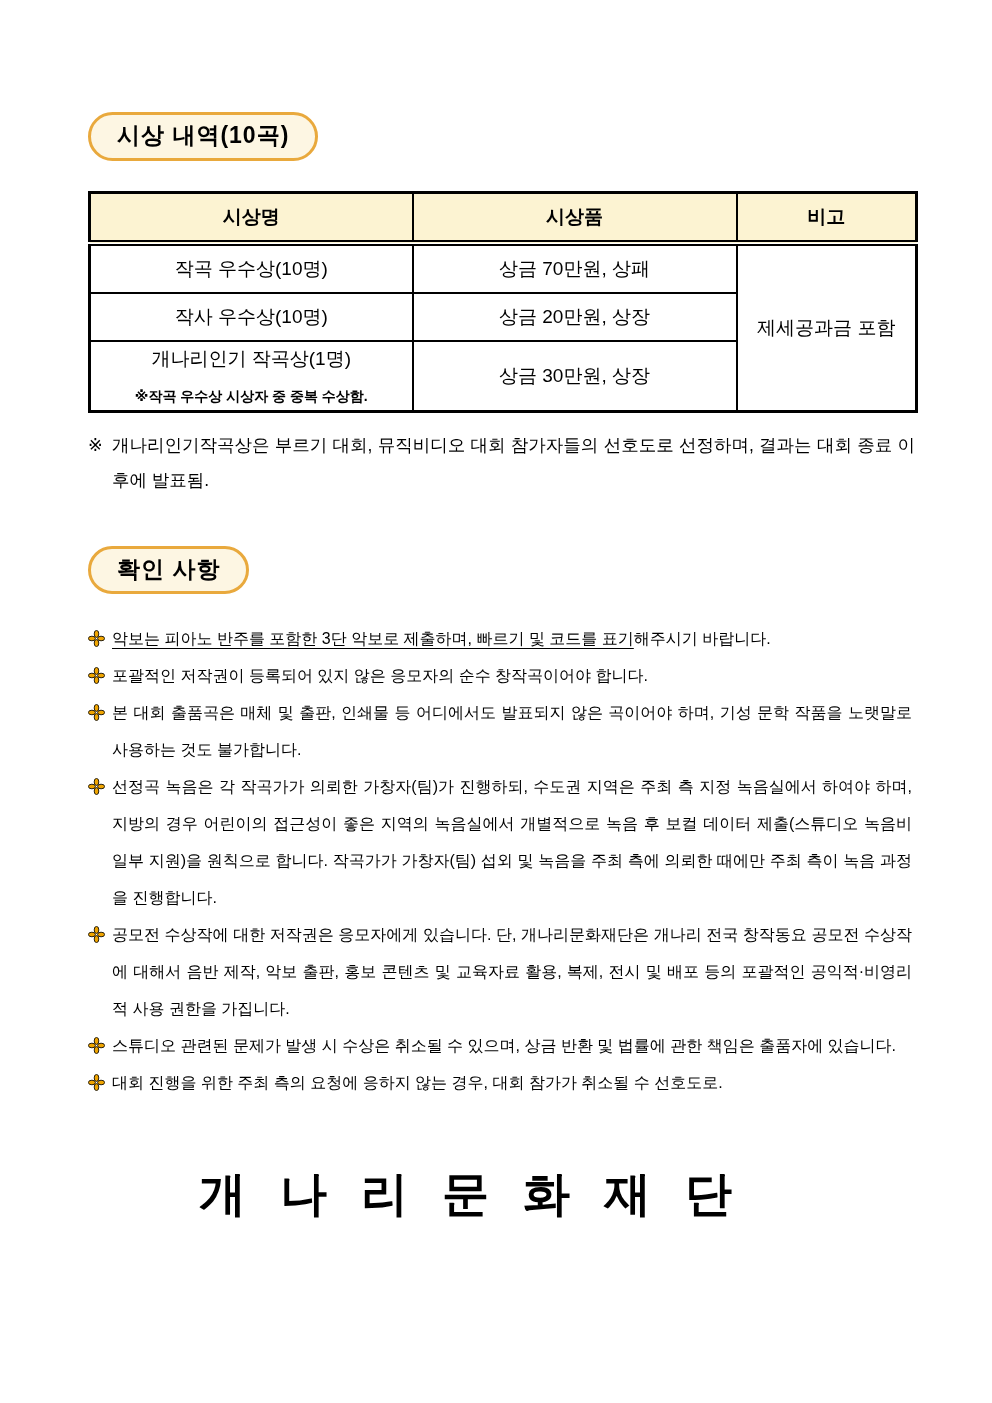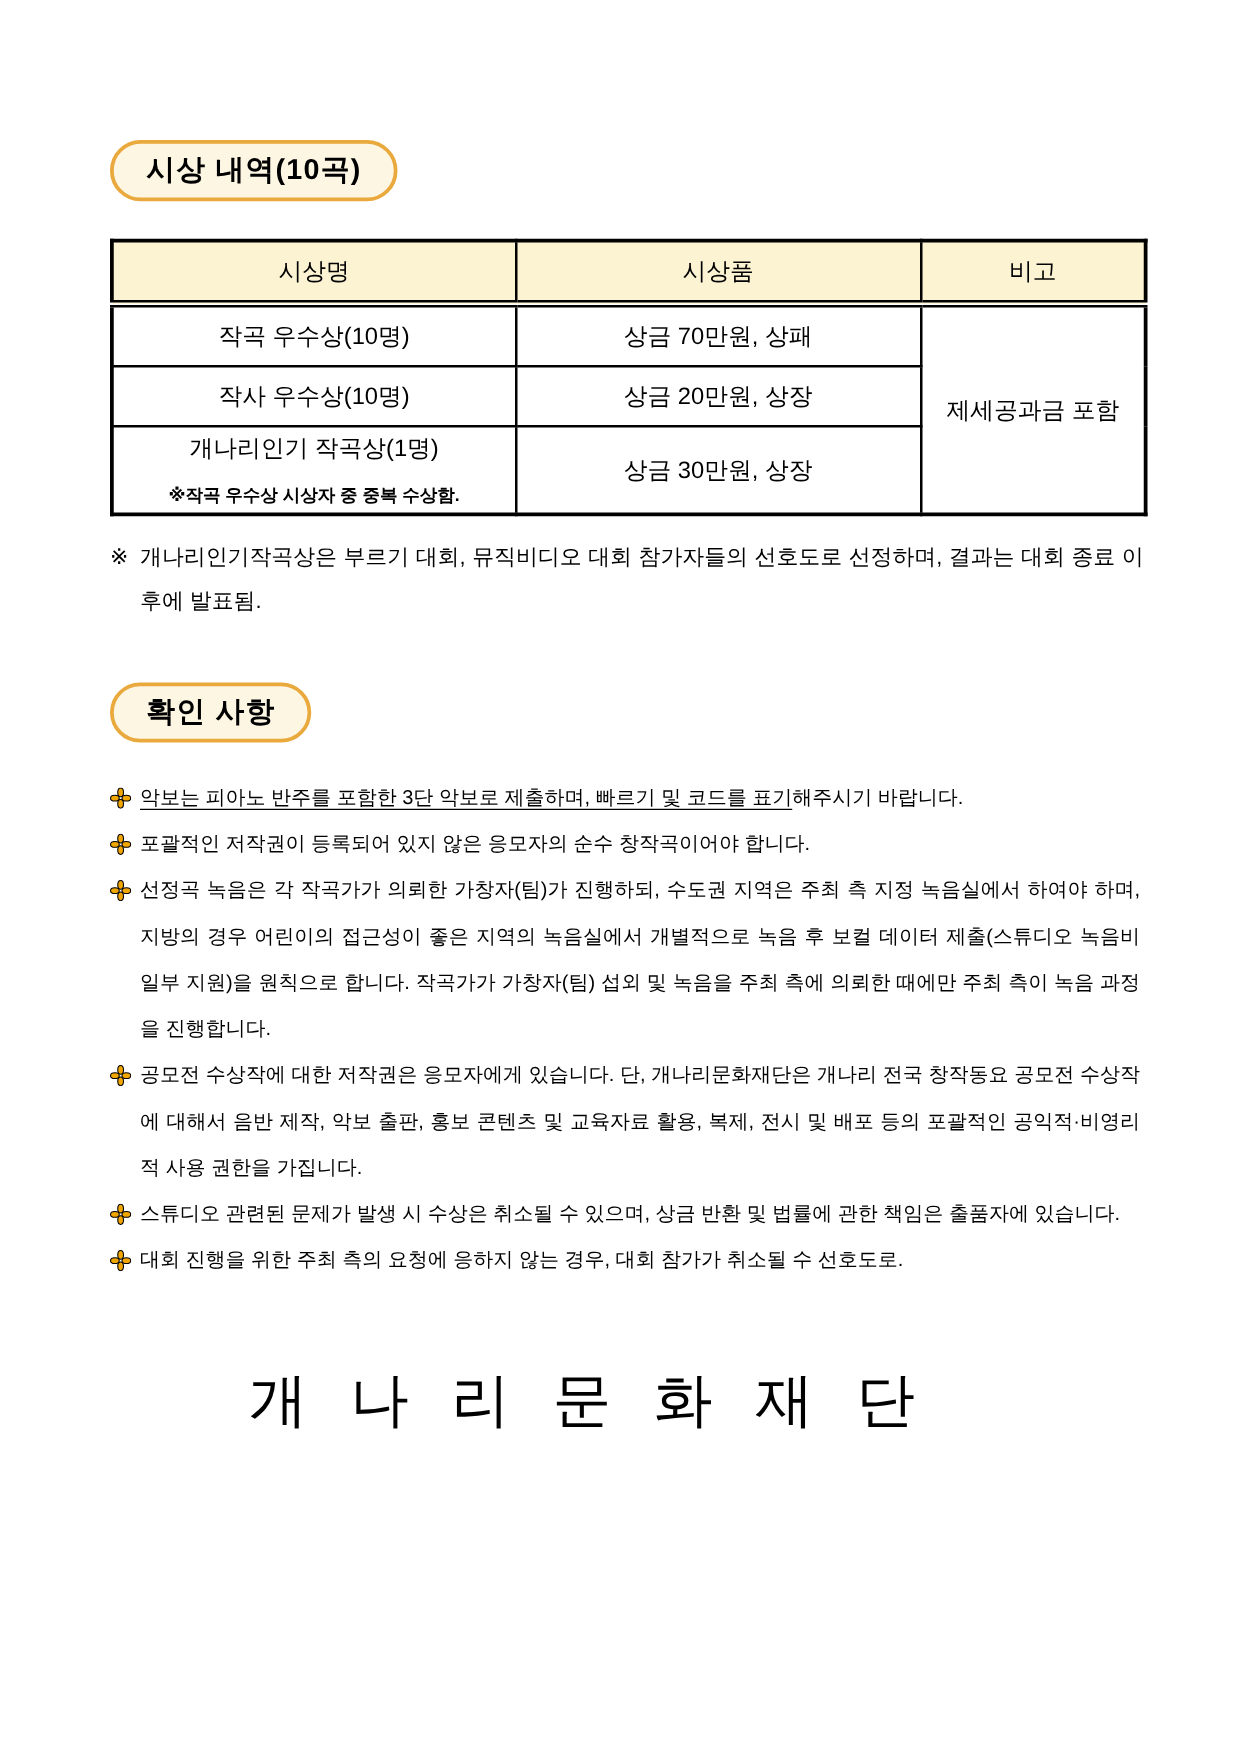--- a/index.html
+++ b/index.html
@@ -38,21 +38,21 @@
   table.awards th, table.awards td{
     border:2px solid #000;
     text-align:center;
     vertical-align:middle;
     font-size:19px;
     padding:2px 6px;
   }
   table.awards{border:3px solid #000;}
   table.awards thead th{
     background:var(--header-bg,#FCF3D2);
-    font-weight:normal;
+    font-weight:bold;
     height:42px;
     border-bottom:6px double #000;
   }
   #awards-tbody tr.r0 td,#awards-tbody tr.r1 td{height:42px;}
   #awards-tbody tr.r2 td{height:64px;}
   .subnote{font-size:14px;font-weight:bold;margin-top:16px;}
   
   .footnote{
     display:flex;
     margin-top:15px;
@@ -80,21 +80,21 @@
     width:17px;height:17px;
     margin:10px 7px 0 0;
   }
   ul.checklist .li-text{flex:1;text-align:justify;}
   ul.checklist u{text-underline-offset:4px;}
   
   .footer{
     margin-top:62px;
     text-align:center;
     font-size:47px;
-    font-weight:normal;
+    font-weight:bold;
     letter-spacing:34px;
     padding-left:34px; 
     white-space:nowrap;
   }
 </style>
 </head>
 <body>
 
 <div class="page">
 
@@ -169,20 +169,31 @@
       </li>
       <li>
         <svg class="bullet-icon" viewBox="0 0 20 20">
           <g stroke="#000" stroke-width="1" fill="#F0A500">
             <ellipse cx="10" cy="4.6" rx="2.7" ry="4.1"></ellipse>
             <ellipse cx="10" cy="15.4" rx="2.7" ry="4.1"></ellipse>
             <ellipse cx="4.6" cy="10" rx="4.1" ry="2.7"></ellipse>
             <ellipse cx="15.4" cy="10" rx="4.1" ry="2.7"></ellipse>
           </g>
         </svg>
+        <div class="li-text">본 대회 출품곡은 매체 및 출판, 인쇄물 등 어디에서도 발표되지 않은 곡이어야 하며, 기성 문학 작품을 노랫말로 사용하는 것도 불가합니다.</div>
+      </li>
+      <li>
+        <svg class="bullet-icon" viewBox="0 0 20 20">
+          <g stroke="#000" stroke-width="1" fill="#F0A500">
+            <ellipse cx="10" cy="4.6" rx="2.7" ry="4.1"></ellipse>
+            <ellipse cx="10" cy="15.4" rx="2.7" ry="4.1"></ellipse>
+            <ellipse cx="4.6" cy="10" rx="4.1" ry="2.7"></ellipse>
+            <ellipse cx="15.4" cy="10" rx="4.1" ry="2.7"></ellipse>
+          </g>
+        </svg>
         <div class="li-text">선정곡 녹음은 각 작곡가가 의뢰한 가창자(팀)가 진행하되, 수도권 지역은 주최 측 지정 녹음실에서 하여야 하며, 지방의 경우 어린이의 접근성이 좋은 지역의 녹음실에서 개별적으로 녹음 후 보컬 데이터 제출(스튜디오 녹음비 일부 지원)을 원칙으로 합니다. 작곡가가 가창자(팀) 섭외 및 녹음을 주최 측에 의뢰한 때에만 주최 측이 녹음 과정을 진행합니다.</div>
       </li>
       <li>
         <svg class="bullet-icon" viewBox="0 0 20 20">
           <g stroke="#000" stroke-width="1" fill="#F0A500">
             <ellipse cx="10" cy="4.6" rx="2.7" ry="4.1"></ellipse>
             <ellipse cx="10" cy="15.4" rx="2.7" ry="4.1"></ellipse>
             <ellipse cx="4.6" cy="10" rx="4.1" ry="2.7"></ellipse>
             <ellipse cx="15.4" cy="10" rx="4.1" ry="2.7"></ellipse>
           </g>

